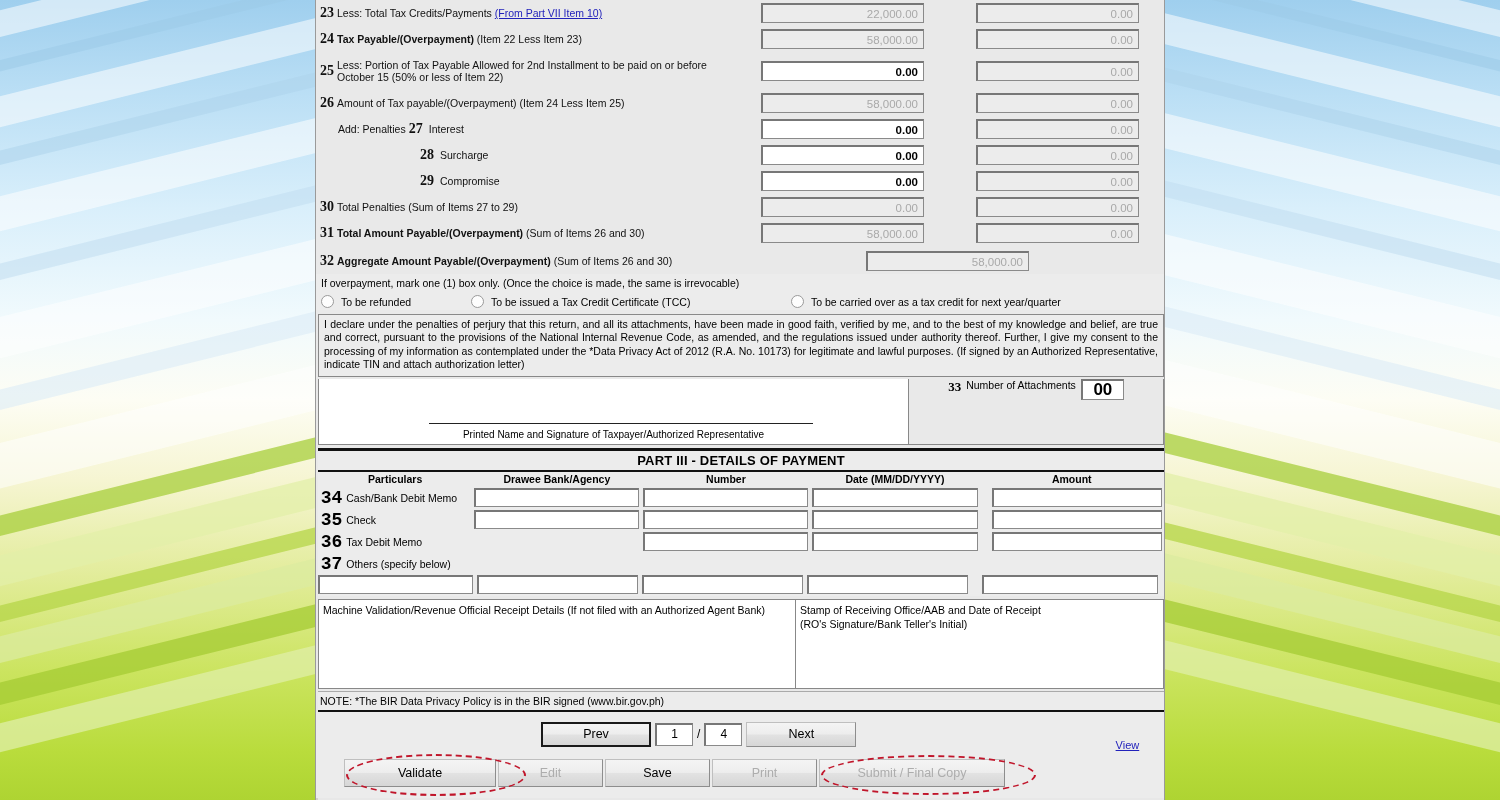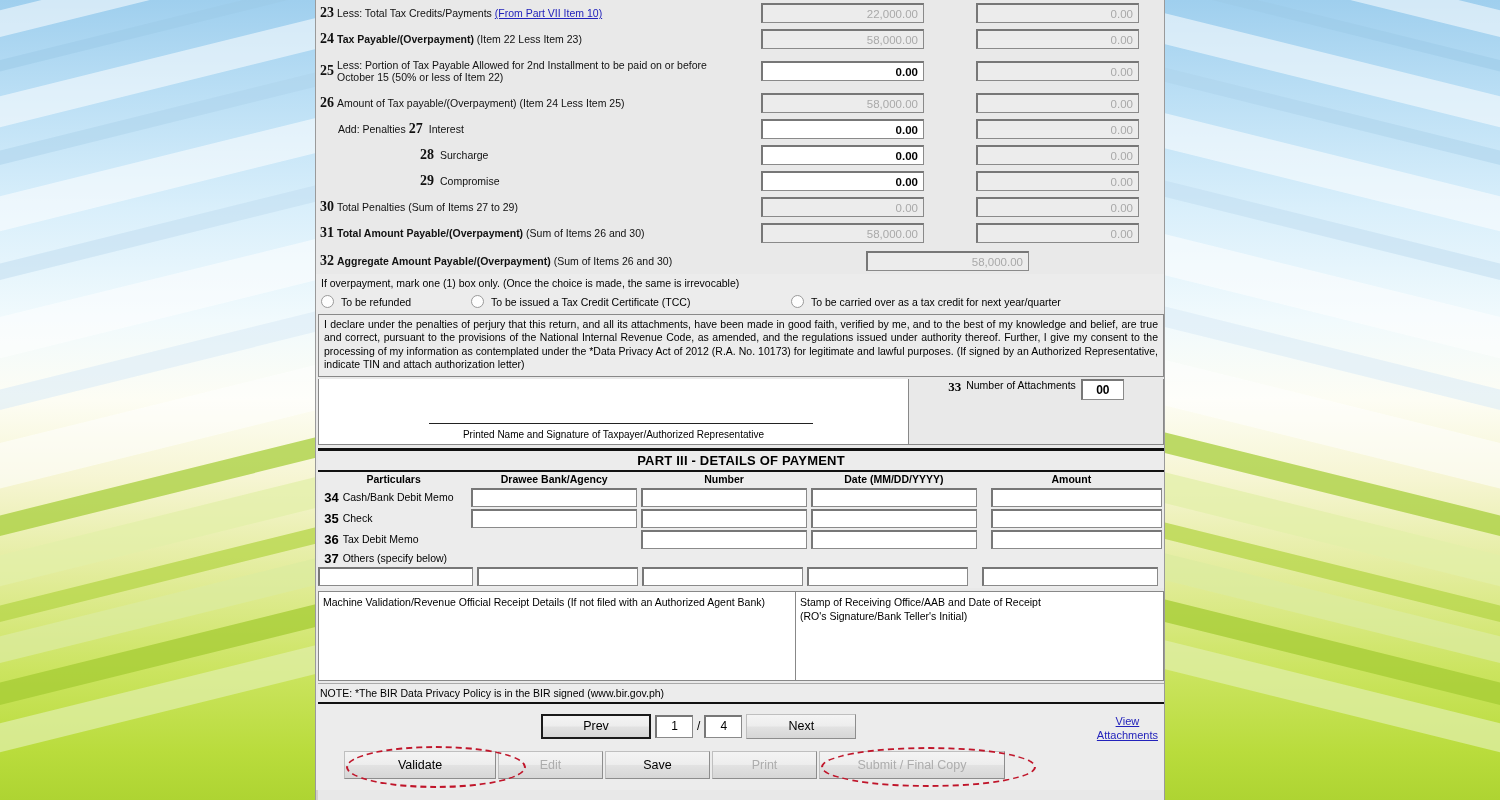--- a/index.html
+++ b/index.html
@@ -125,21 +125,21 @@
     flex: 0 0 255px;
     border-left: 1px solid #888;
     background: #e9e9e9;
     display: flex; align-items: flex-start; justify-content: center;
     gap: 5px;
   }
   .att-box {
     width: 43px; height: 21px;
     border: 1px solid #8a8a8a;
     border-top: 2px solid #777; border-left: 2px solid #777;
-    background: #fff; text-align: center; font-size: 12px;
+    background: #fff; text-align: center; font-size: 17px;
     line-height: 18px; font-weight: bold;
   }
 
   .part-bar {
     margin: 3px 2px 0 2px;
     border-top: 3px solid #111;
     border-bottom: 2px solid #111;
     background: #ececec;
     text-align: center;
     font-weight: bold;
@@ -152,21 +152,21 @@
     margin: 0 2px; width: 846px;
     border-collapse: collapse;
     background: #ececec;
     font-size: 10.5px;
   }
   table.pay th {
     font-size: 10.5px; font-weight: bold; padding: 1px 0 2px 0;
     background: #ececec;
   }
   table.pay td { padding: 1px 2px; vertical-align: middle; }
-  .pnum { font-weight: bold; font-size: 13px; font-family:Liberation Sans, sans-serif; width: 22px; text-align:right; padding-right:4px;}
+  .pnum { font-weight: bold; font-size: 18px; font-family:Liberation Mono, monospace; width: 22px; text-align:right; padding-right:4px;}
   .pname { font-size: 10.5px; width: 125px; }
   .tin {
     width: 100%; height: 19px;
     border: 1px solid #8a8a8a;
     border-top: 2px solid #777; border-left: 2px solid #777;
     background: #fff;
   }
 
   .mv {
     display: flex; margin: 0 2px;
@@ -201,21 +201,21 @@
   .btn.focus { border: 2px solid #1a1a1a; }
   .btn.dis { color: #adadad; }
   .pgbox {
     width: 38px; height: 23px; background: #fff;
     border: 1px solid #8a8a8a; border-top: 2px solid #777; border-left: 2px solid #777;
     text-align: center; font-size: 12px; line-height: 19px;
   }
   #btnrow { position: relative; height: 44px; background: #ececec; }
 
   .vlink {
-    position: absolute; right: 8px; top: 10px;
+    position: absolute; right: 8px; top: 26px;
     text-align: center; font-size: 11px; line-height: 14px;
     color: #2222bb; text-decoration: underline;
   }
 
   
   .ellipse {
     position: absolute;
     border: 2.5px dashed #c0152a;
     border-radius: 50%;
     pointer-events: none;

